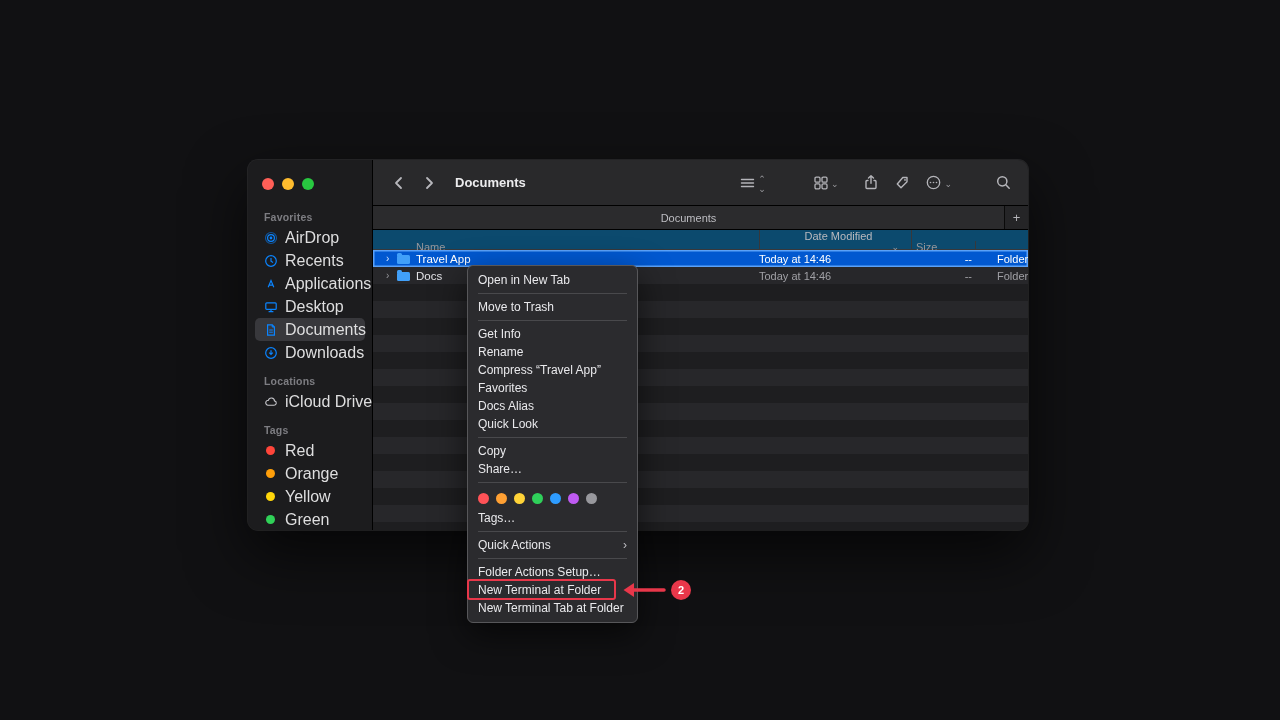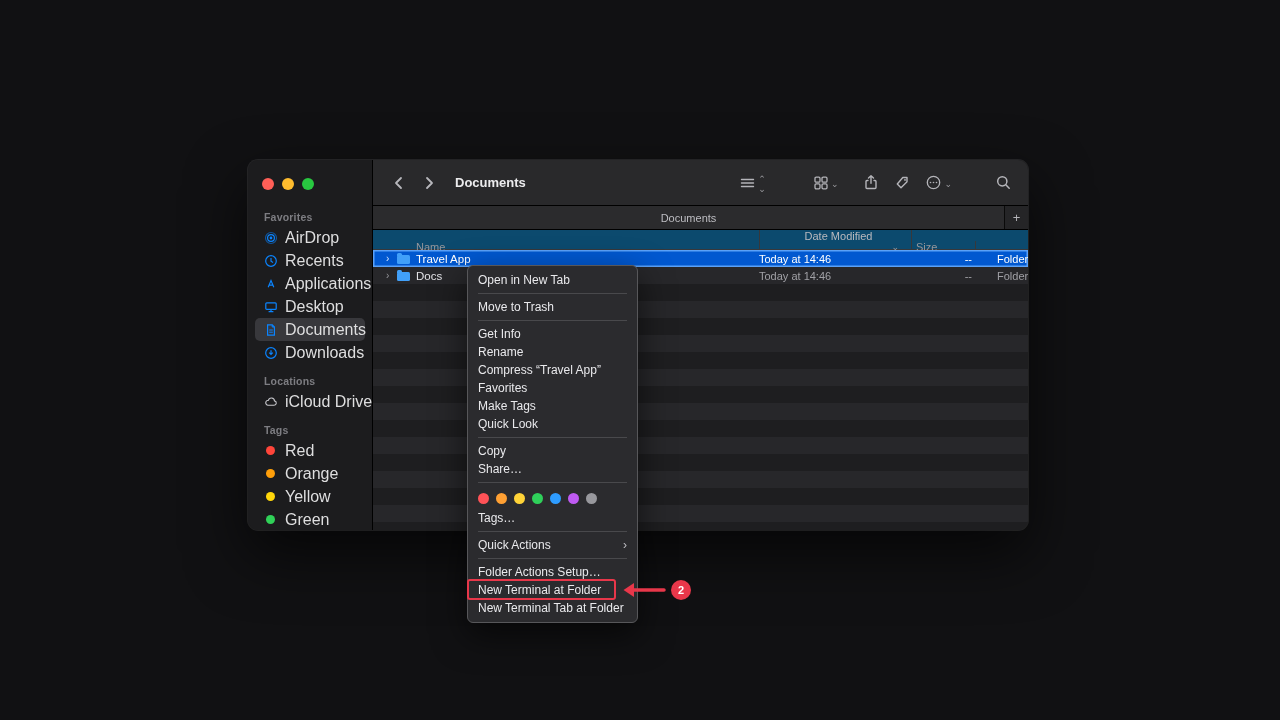--- a/index.html
+++ b/index.html
@@ -337,21 +337,21 @@
     <div class="mi">
         <span>Rename</span>
       </div>
     <div class="mi">
         <span>Compress “Travel App”</span>
       </div>
     <div class="mi">
         <span>Favorites</span>
       </div>
     <div class="mi">
-        <span>Make Tags</span>
+        <span>Docs Alias</span>
       </div>
     <div class="mi">
         <span>Quick Look</span>
       </div>
     <div class="sep"></div>
     <div class="mi">
         <span>Copy</span>
       </div>
     <div class="mi">
         <span>Share…</span>

